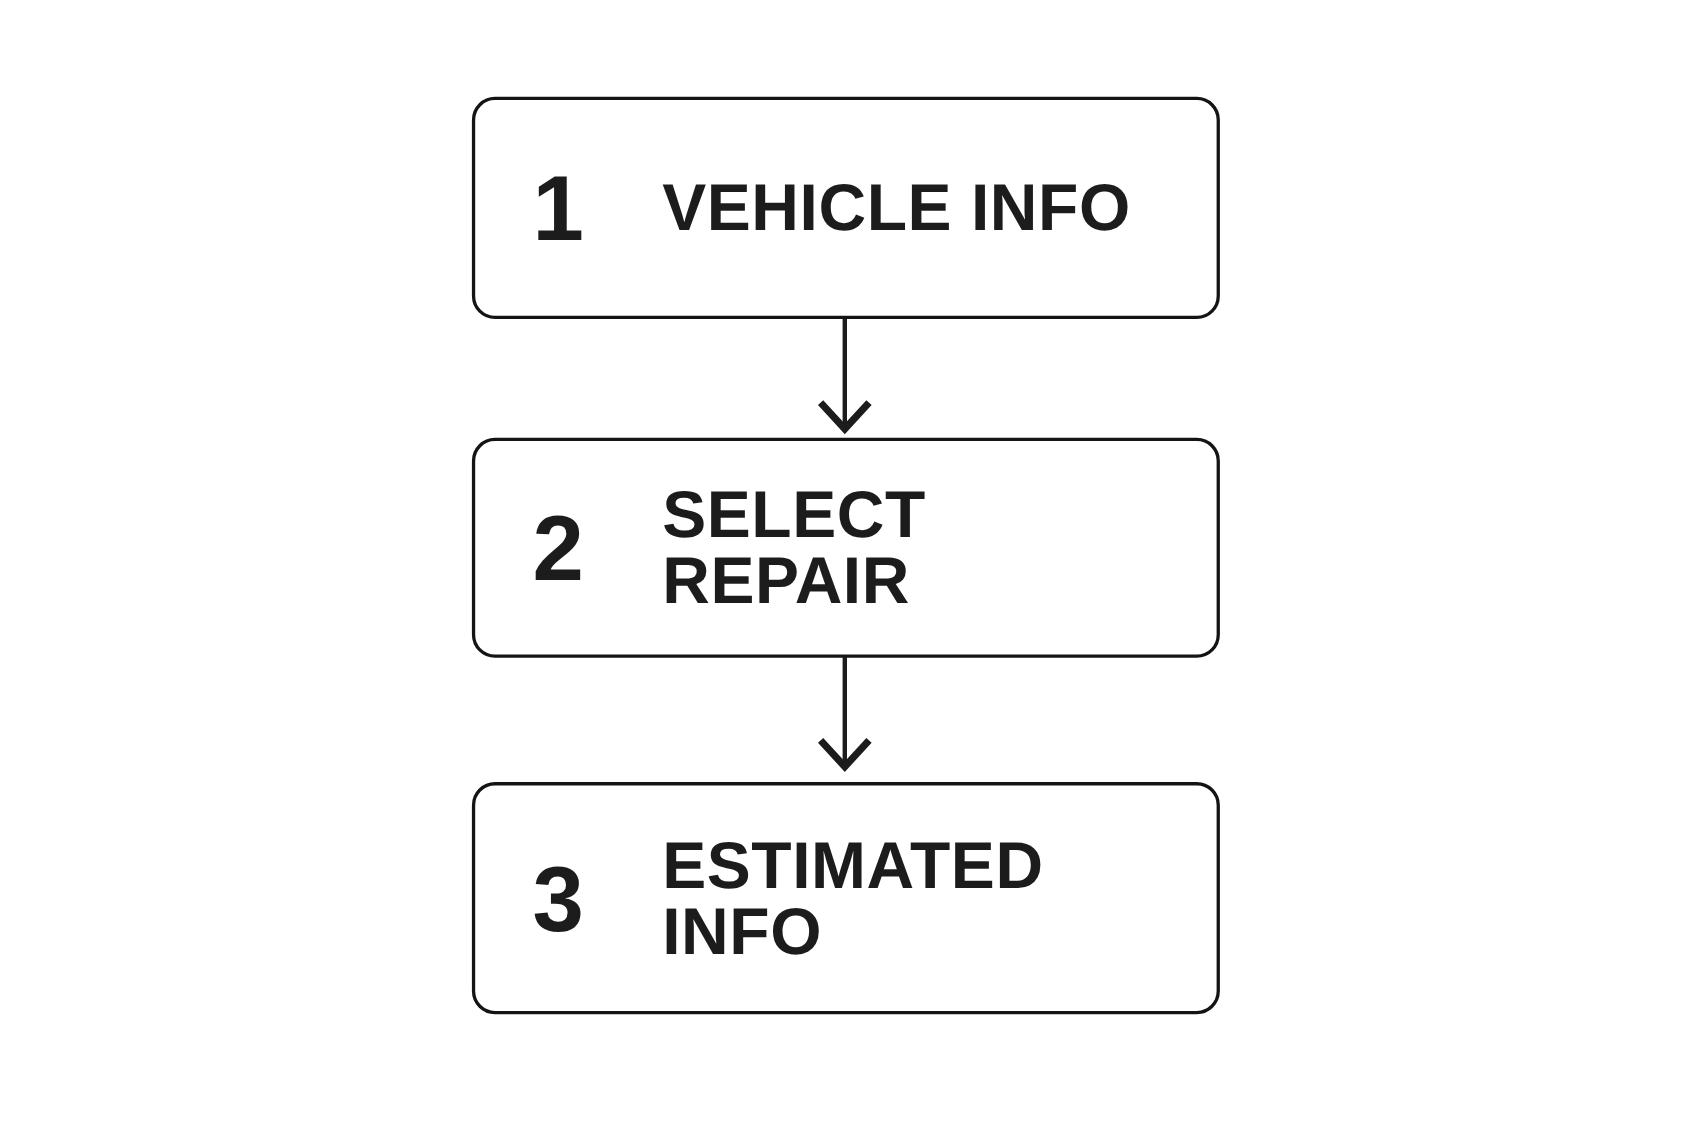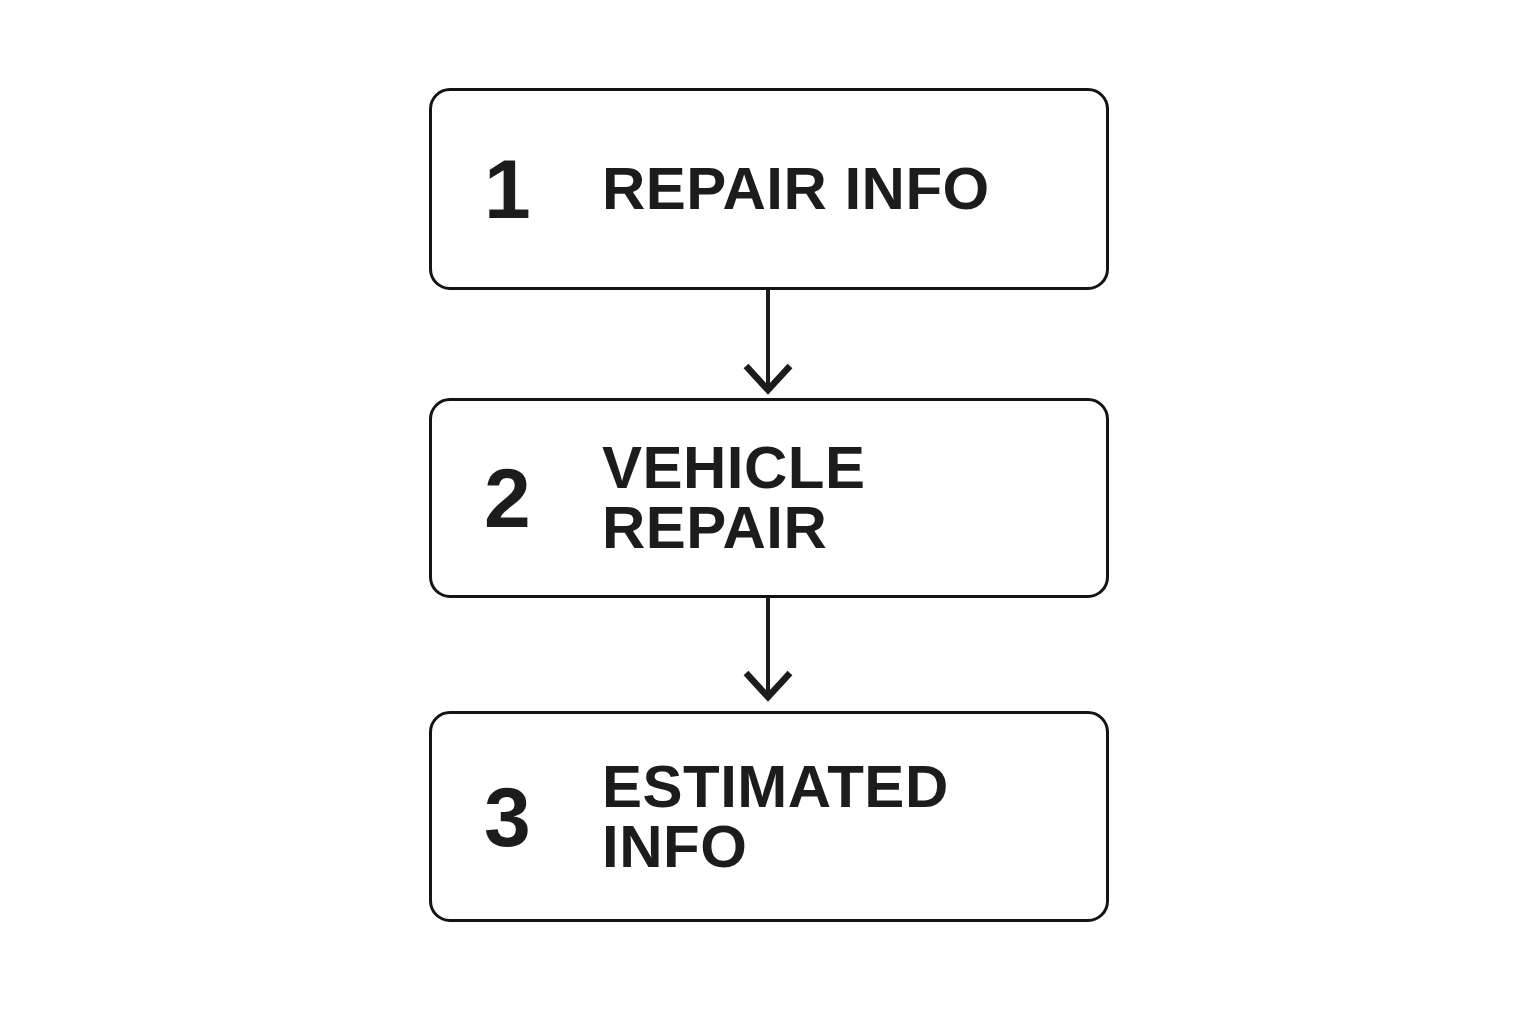--- a/index.html
+++ b/index.html
@@ -61,31 +61,31 @@
   .arrow.a1 { top: 290px; }
   .arrow.a2 { top: 597px; }
 </style>
 </head>
 <body>
 
 <div class="canvas">
 
   <div class="step-box b1">
     <span class="step-number">1</span>
-    <span class="step-label">REPAIR INFO</span>
+    <span class="step-label">VEHICLE INFO</span>
   </div>
 
   <svg class="arrow a1" viewBox="0 0 64 110" xmlns="http://www.w3.org/2000/svg" aria-hidden="true">
     <line x1="32" y1="0" x2="32" y2="98" stroke="currentColor" stroke-width="4"></line>
     <polyline points="10,76 32,100 54,76" fill="none" stroke="currentColor" stroke-width="6.5"></polyline>
   </svg>
 
   <div class="step-box b2">
     <span class="step-number">2</span>
-    <span class="step-label">VEHICLE REPAIR</span>
+    <span class="step-label">SELECT REPAIR</span>
   </div>
 
   <svg class="arrow a2" viewBox="0 0 64 110" xmlns="http://www.w3.org/2000/svg" aria-hidden="true">
     <line x1="32" y1="0" x2="32" y2="98" stroke="currentColor" stroke-width="4"></line>
     <polyline points="10,76 32,100 54,76" fill="none" stroke="currentColor" stroke-width="6.5"></polyline>
   </svg>
 
   <div class="step-box b3">
     <span class="step-number">3</span>
     <span class="step-label">ESTIMATED INFO</span>

